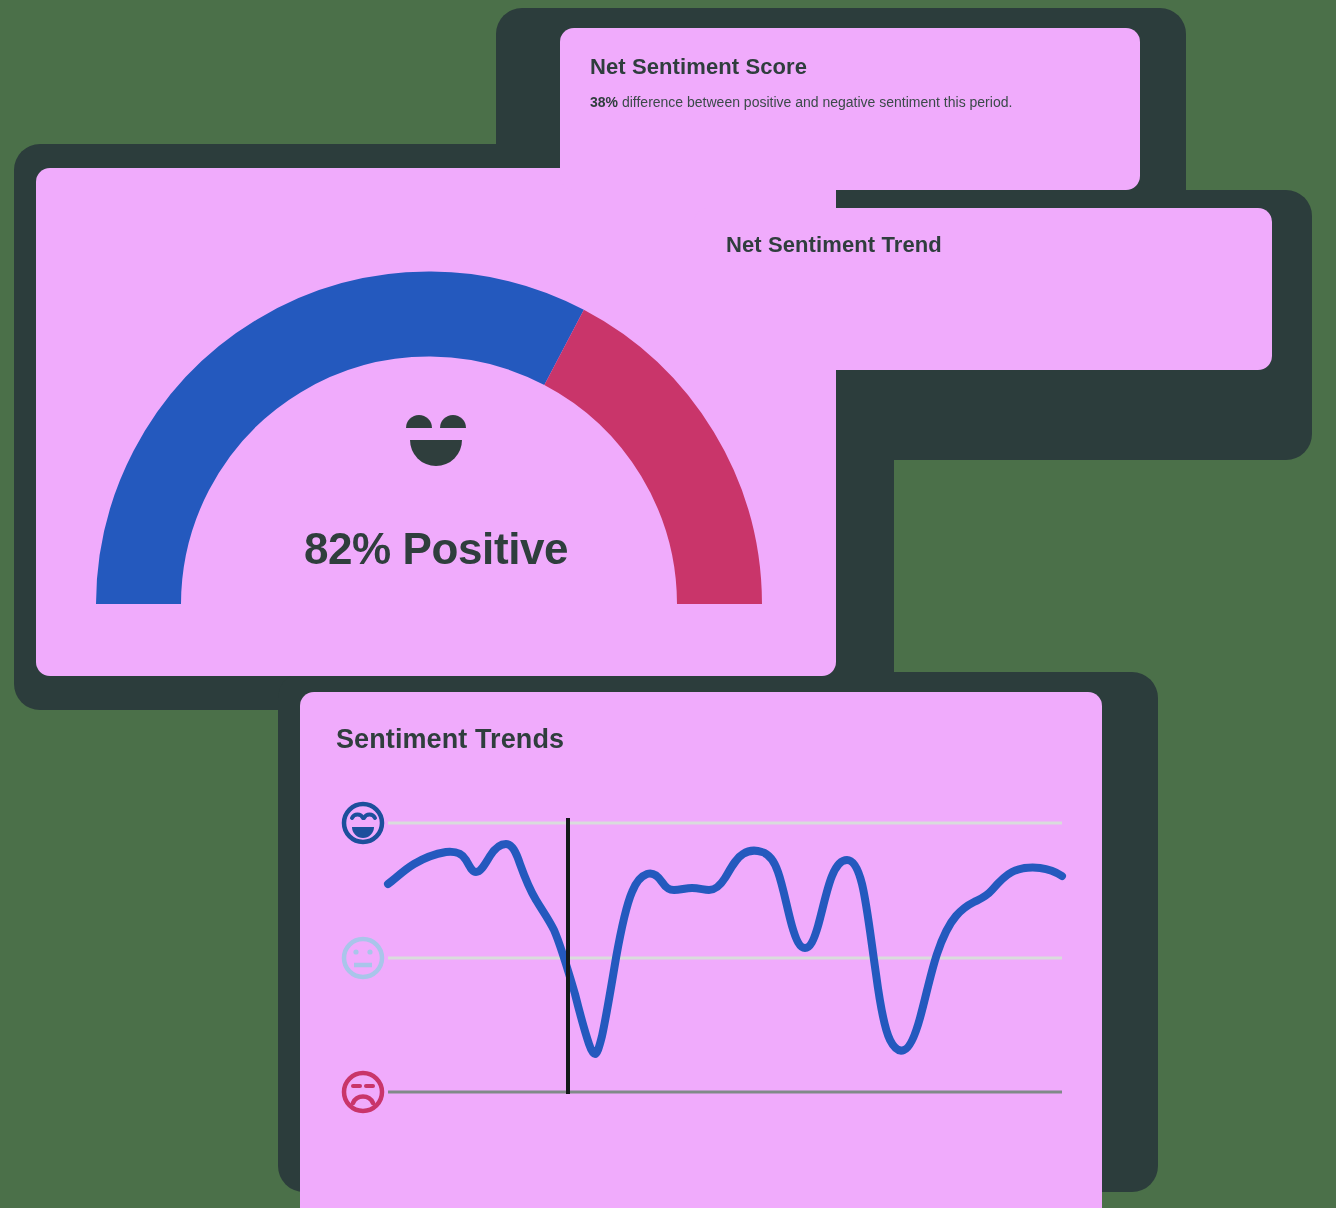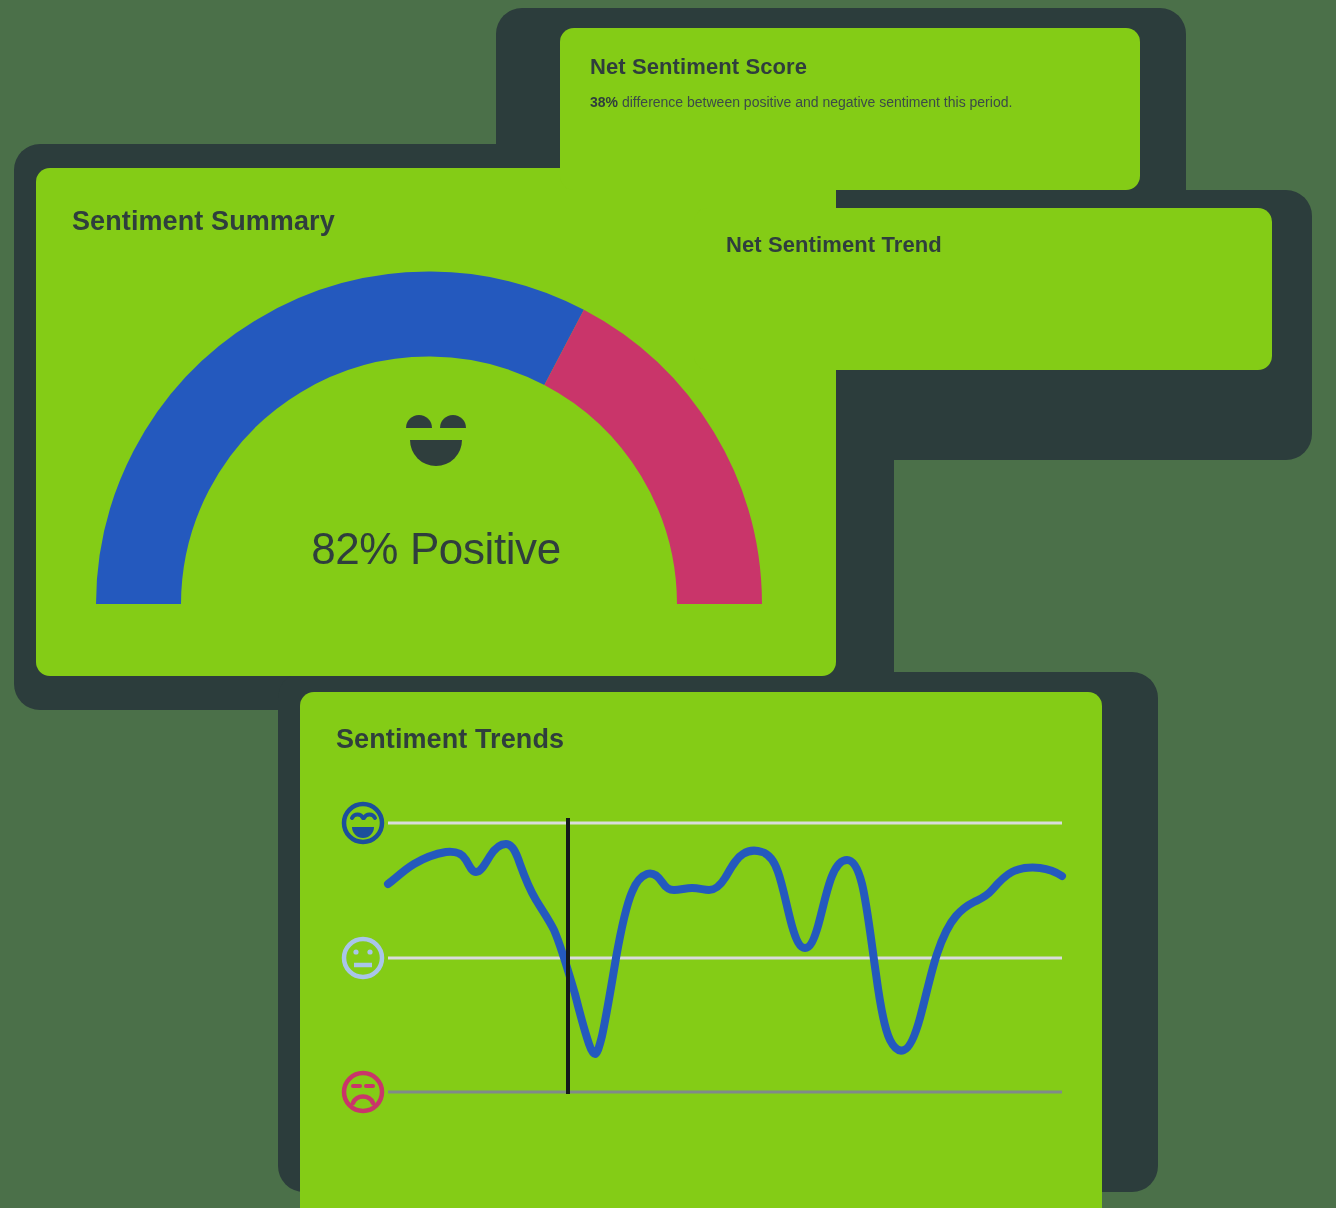--- a/index.html
+++ b/index.html
@@ -16,21 +16,21 @@
     -webkit-font-smoothing: antialiased;
   }
   .stage {
     position: absolute;
     inset: 0;
   }
 
   
   .card {
     position: absolute;
-    background: #84cc16;
+    background: #f0abfc;
     border-radius: 14px;
     box-sizing: border-box;
   }
   .shadow {
     position: absolute;
     background: #2c3d3c;
     border-radius: 26px;
     filter: blur(0.4px);
   }
 
@@ -67,21 +67,21 @@
 
   .gauge-wrap { position: absolute; left: 0; top: 0; width: 800px; height: 508px; }
   .gauge-center {
     position: absolute;
     left: 0; right: 0;
     top: 238px;
     text-align: center;
   }
   .gauge-value {
     font-size: 44px;
-    font-weight: normal;
+    font-weight: bold;
     color: #2f3e3d;
     letter-spacing: -0.4px;
     margin-top: 52px;
   }
 
   
   #card-trend-shadow { left: 672px; top: 190px; width: 640px; height: 270px; }
   #card-trend        { left: 694px; top: 208px; width: 578px; height: 162px; padding: 24px 32px; }
 
   
@@ -94,21 +94,20 @@
 <body>
 
 <div class="stage">
 
   <div class="shadow" id="card-score-shadow"></div>
   <div class="shadow" id="card-summary-shadow"></div>
   <div class="shadow" id="card-trend-shadow"></div>
   <div class="shadow" id="card-chart-shadow"></div>
 
   <div class="card" id="card-summary">
-    <div class="card-title" id="summary-title">Sentiment Summary</div>
 
     <div class="gauge-wrap">
       <svg width="800" height="508" viewBox="0 0 800 508">
 
         <path d="M 102.5 436 A 290.5 290.5 0 0 1 528.1 179.4" fill="none" stroke="#2459be" stroke-width="85" stroke-linecap="butt"></path>
 
         <path d="M 528.1 179.4 A 290.5 290.5 0 0 1 683.5 436" fill="none" stroke="#c9356a" stroke-width="85" stroke-linecap="butt"></path>
       </svg>
 
       <div class="gauge-center">

